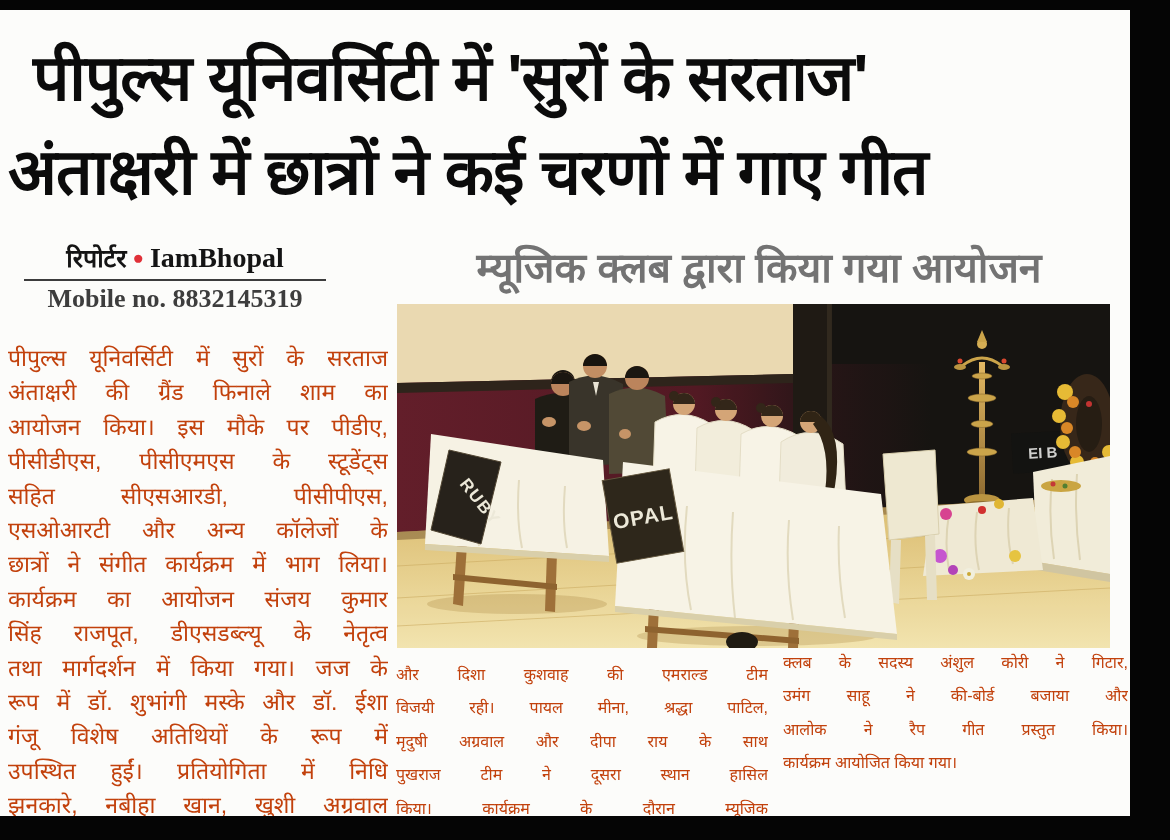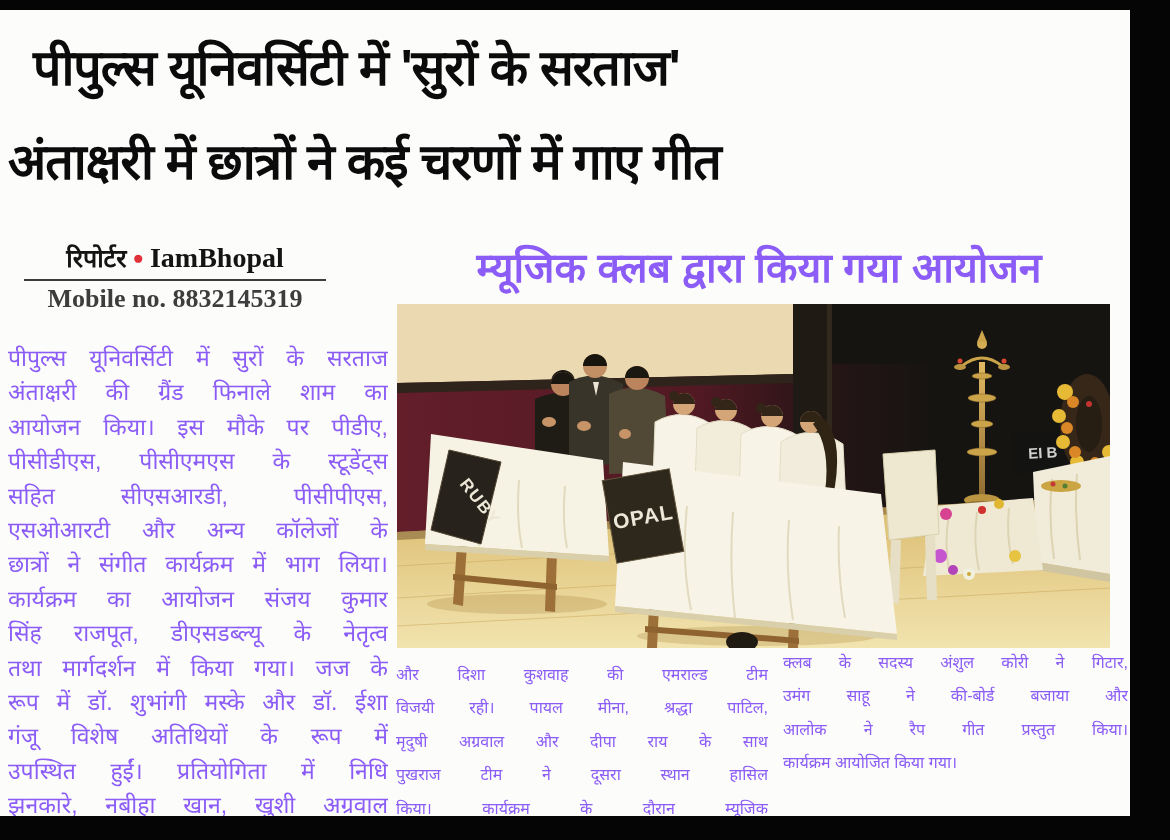--- a/index.html
+++ b/index.html
@@ -7,37 +7,37 @@
     width:1170px;height:840px;position:relative;background:#000;
     font-family:"Liberation Sans",sans-serif;overflow:hidden;
   }
   .paper{position:absolute;left:0;top:10px;width:1130px;height:806px;background:#fcfcfa;}
   .bar{position:absolute;background:#050505;}
   .bar-top{left:0;top:0;width:1170px;height:10px;}
   .bar-right{left:1130px;top:0;width:40px;height:840px;}
   .bar-bottom{left:0;top:816px;width:1170px;height:24px;}
 
   .headline{position:absolute;font-weight:700;color:#0b0b0b;white-space:nowrap;
-    font-size:50px;letter-spacing:-1px;text-align:center;}
+    font-size:64px;letter-spacing:-1px;text-align:center;}
   .hl1{left:33px;top:22px;}
   .hl2{left:8px;top:116px;}
 
   .byline{position:absolute;left:10px;top:230px;width:330px;text-align:center;color:#141414;}
   .byline-row{font-size:25px;font-weight:700;text-align:center;}
   .byline-row .bullet{color:#e03038;font-size:19px;vertical-align:3px;padding:0 6px;}
   .byline-row .rep-name{font-family:"Liberation Serif",serif;font-size:28px;}
   .byline-divider{border:0;border-top:2px solid #3c3c3c;margin:5px 14px 3px 14px;}
   .mobile{font-family:"Liberation Serif",serif;font-weight:700;font-size:26px;color:#3d3d3d;}
 
   .subheadline{position:absolute;left:396px;top:228px;width:726px;text-align:center;
-    font-size:41px;font-weight:700;color:#8b5cf6;white-space:nowrap;}
+    font-size:41px;font-weight:700;color:#737373;white-space:nowrap;}
 
   .photo{position:absolute;left:397px;top:294px;width:713px;height:344px;}
 
-  .col{position:absolute;color:#8b5cf6;}
+  .col{position:absolute;color:#c2410c;}
   .col-left{left:8px;top:331px;width:380px;}
   .col-mid{left:396px;top:648px;width:372px;}
   .col-right{left:783px;top:636px;width:345px;}
   .col-left .bl{font-size:23px;line-height:34.4px;}
   .col-mid .bl,.col-right .bl{font-size:16px;line-height:33.4px;}
   .bl{text-align:justify;text-align-last:justify;overflow:hidden;}
   .bl.end{text-align-last:left;}
 </style>
 </head>
 <body>

